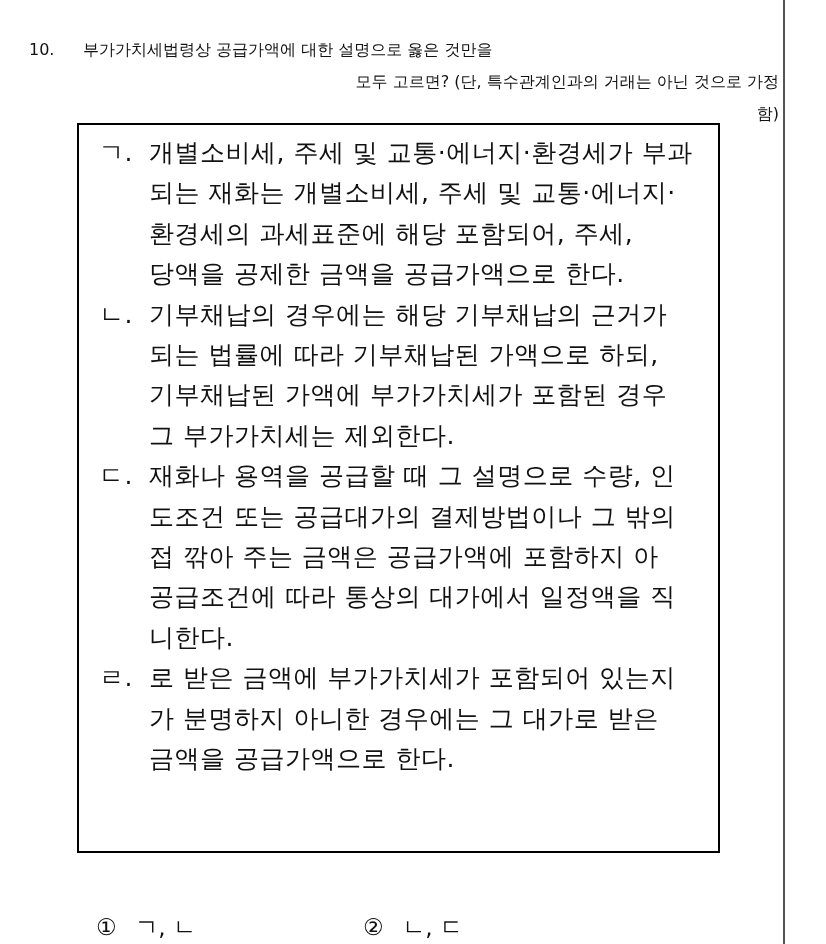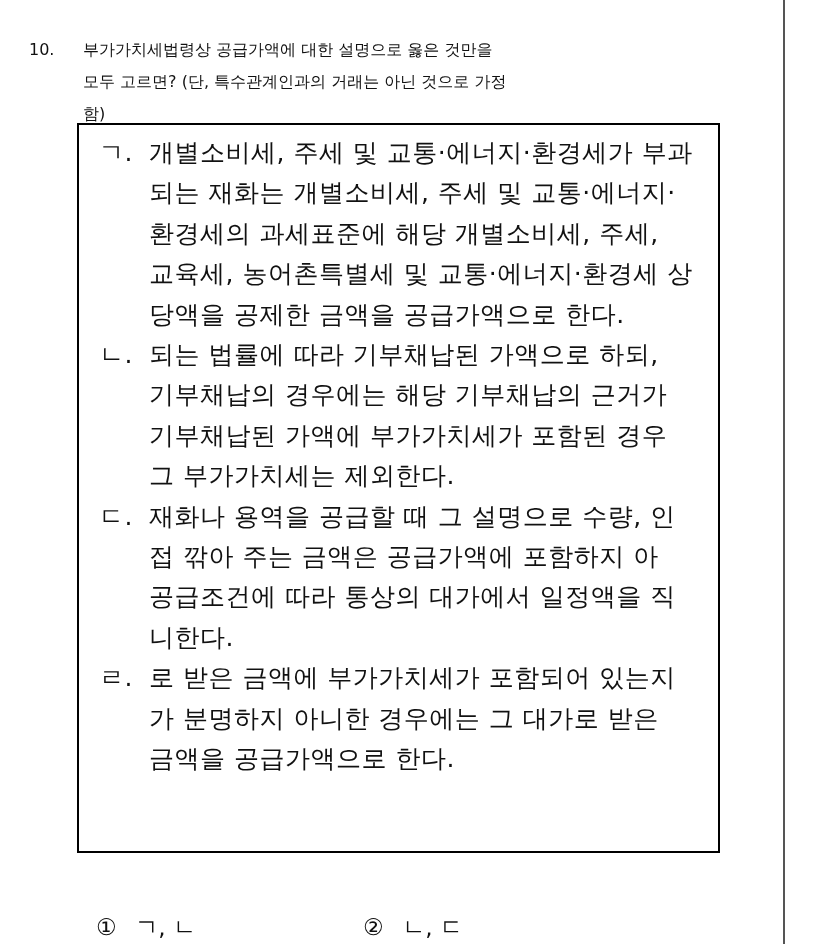--- a/index.html
+++ b/index.html
@@ -34,20 +34,21 @@
     }
     .question .q-line {
       white-space: nowrap;
     }
     .question .q-num {
       display: inline-block;
       width: 54px;
     }
     .question .q-indent {
       padding-left: 54px;
+      text-align: right;
     }
     .box {
       position: absolute;
       left: 77px;
       top: 123px;
       width: 639px;
       height: 726px;
       border: 2px solid #000000;
       box-sizing: content-box;
     }
@@ -103,34 +104,34 @@
   <div class="q-line q-indent">모두 고르면? (단, 특수관계인과의 거래는 아닌 것으로 가정</div>
   <div class="q-line q-indent">함)</div>
 </div>
 
 <div class="box">
   <div class="box-inner">
     <div class="item">
       <span class="marker">ㄱ.</span>
       <span class="line">개별소비세, 주세 및 교통·에너지·환경세가 부과</span>
       <span class="line">되는 재화는 개별소비세, 주세 및 교통·에너지·</span>
-      <span class="line">환경세의 과세표준에 해당 개별소비세, 주세,</span>
-      <span class="line">교육세, 농어촌특별세 및 교통·에너지·환경세 상</span>
+      <span class="line">환경세의 과세표준에 해당 포함되어, 주세,</span>
       <span class="line">당액을 공제한 금액을 공급가액으로 한다.</span>
     </div>
     <div class="item">
       <span class="marker">ㄴ.</span>
+      <span class="line">기부채납의 경우에는 해당 기부채납의 근거가</span>
       <span class="line">되는 법률에 따라 기부채납된 가액으로 하되,</span>
-      <span class="line">기부채납의 경우에는 해당 기부채납의 근거가</span>
       <span class="line">기부채납된 가액에 부가가치세가 포함된 경우</span>
       <span class="line">그 부가가치세는 제외한다.</span>
     </div>
     <div class="item">
       <span class="marker">ㄷ.</span>
       <span class="line">재화나 용역을 공급할 때 그 설명으로 수량, 인</span>
+      <span class="line">도조건 또는 공급대가의 결제방법이나 그 밖의</span>
       <span class="line">접 깎아 주는 금액은 공급가액에 포함하지 아</span>
       <span class="line">공급조건에 따라 통상의 대가에서 일정액을 직</span>
       <span class="line">니한다.</span>
     </div>
     <div class="item">
       <span class="marker">ㄹ.</span>
       <span class="line">로 받은 금액에 부가가치세가 포함되어 있는지</span>
       <span class="line">가 분명하지 아니한 경우에는 그 대가로 받은</span>
       <span class="line">금액을 공급가액으로 한다.</span>
     </div>

